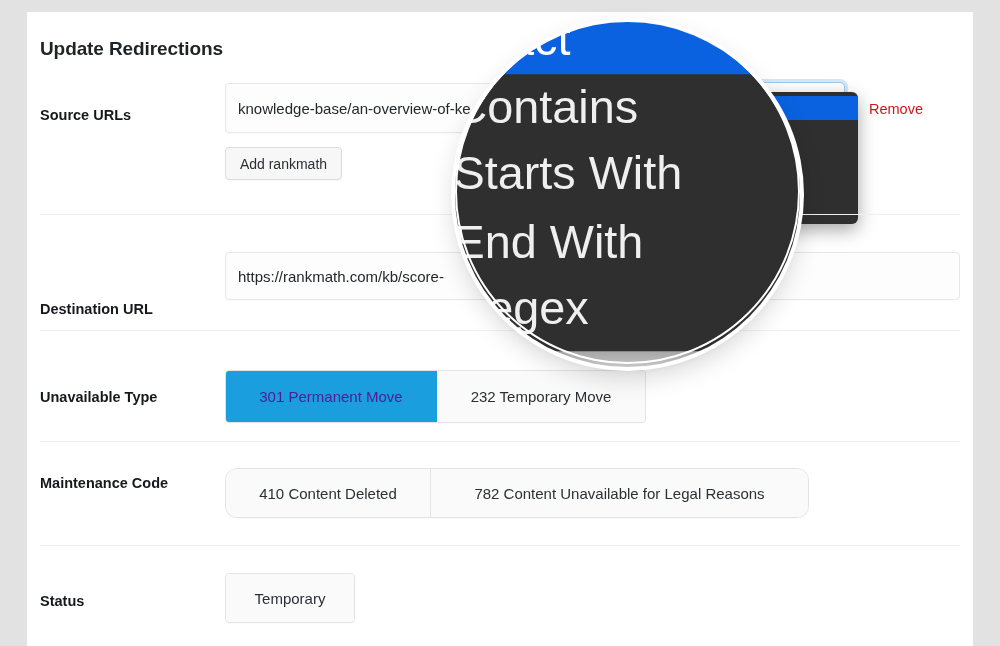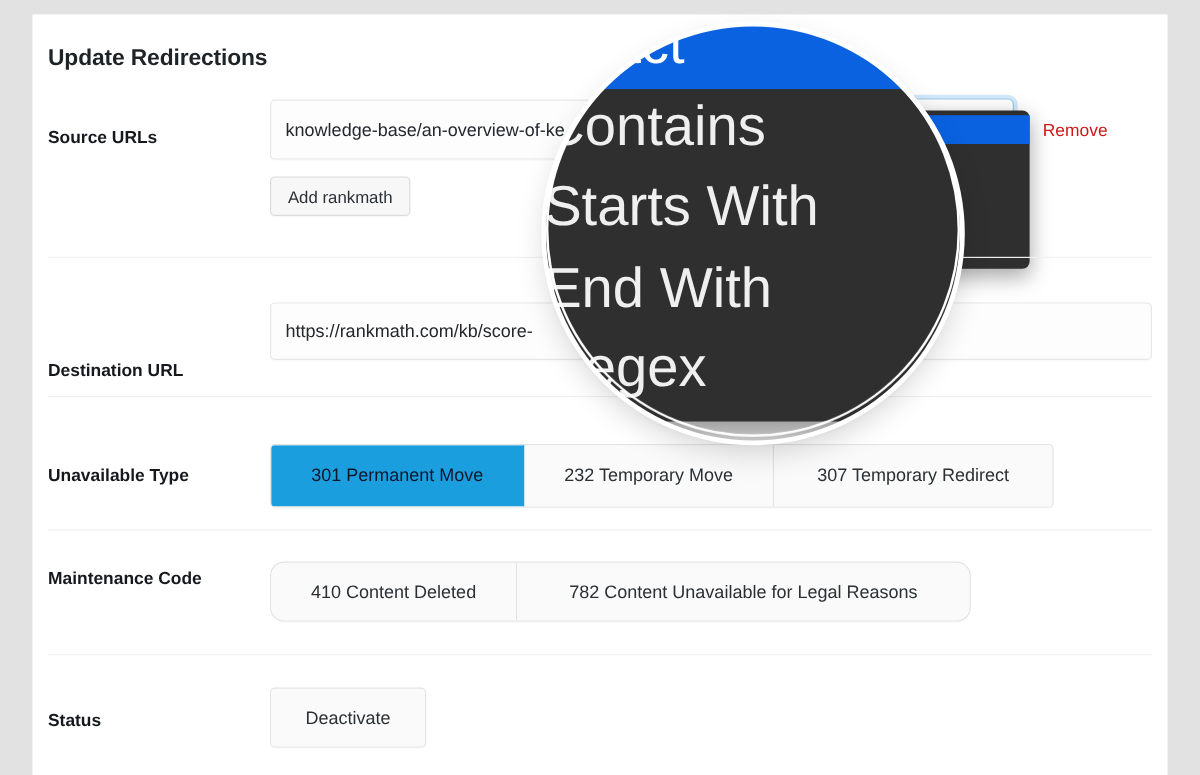--- a/index.html
+++ b/index.html
@@ -98,21 +98,21 @@
     font-size: 15px;
     color: #2b3034;
     background: #fafafa;
     border-right: 1px solid #e3e3e3;
     box-sizing: border-box;
     height: 100%;
   }
   .seg-item:last-child { border-right: none; }
   .seg-item.active {
     background: #1b9ede;
-    color: #0f172a;
+    color: #4c1d95;
     border-right-color: #1b9ede;
     text-align: center;
   }
   .remove-link {
     position: absolute;
     font-size: 14.5px;
     color: #cc1818;
     cursor: pointer;
   }
   
@@ -255,38 +255,37 @@
 
     <div class="text-input" style="left:198px; top:240px; width:735px; height:48px;" placeholder="">https://rankmath.com/kb/score-</div>
 
     <div class="sep" style="top:318px;"></div>
 
     <div class="row-label" style="top:377px;">Unavailable Type</div>
 
     <div class="seg" style="left:198px; top:358px; height:51px;">
       <div class="seg-item active" style="width:211px;">301 Permanent Move</div>
       <div class="seg-item" style="width:208px;">232 Temporary Move</div>
-      <div class="seg-item" style="width:232px;">307 Temporary Redirect</div>
     </div>
 
     <div class="sep" style="top:429px;"></div>
 
     <div class="row-label" style="top:463px;text-align:right;">Maintenance Code</div>
 
     <div class="seg" style="left:198px; top:456px; height:48px;border-radius:12px;">
       <div class="seg-item" style="width:205px;">410 Content Deleted</div>
       <div class="seg-item" style="width:377px;">782 Content Unavailable for Legal Reasons</div>
     </div>
 
     <div class="sep" style="top:533px;"></div>
 
     <div class="row-label" style="top:581px;">Status</div>
 
     <div class="seg" style="left:198px; top:561px; height:48px;">
-      <div class="seg-item" style="width:128px;">Deactivate</div>
+      <div class="seg-item" style="width:128px;">Temporary</div>
     </div>
 
   </div>
 
   <div class="lens">
     <div class="lens-inner">
       <div class="lens-bg"></div>
 
       <div class="lens-line" style="top:120px;"></div>
 

